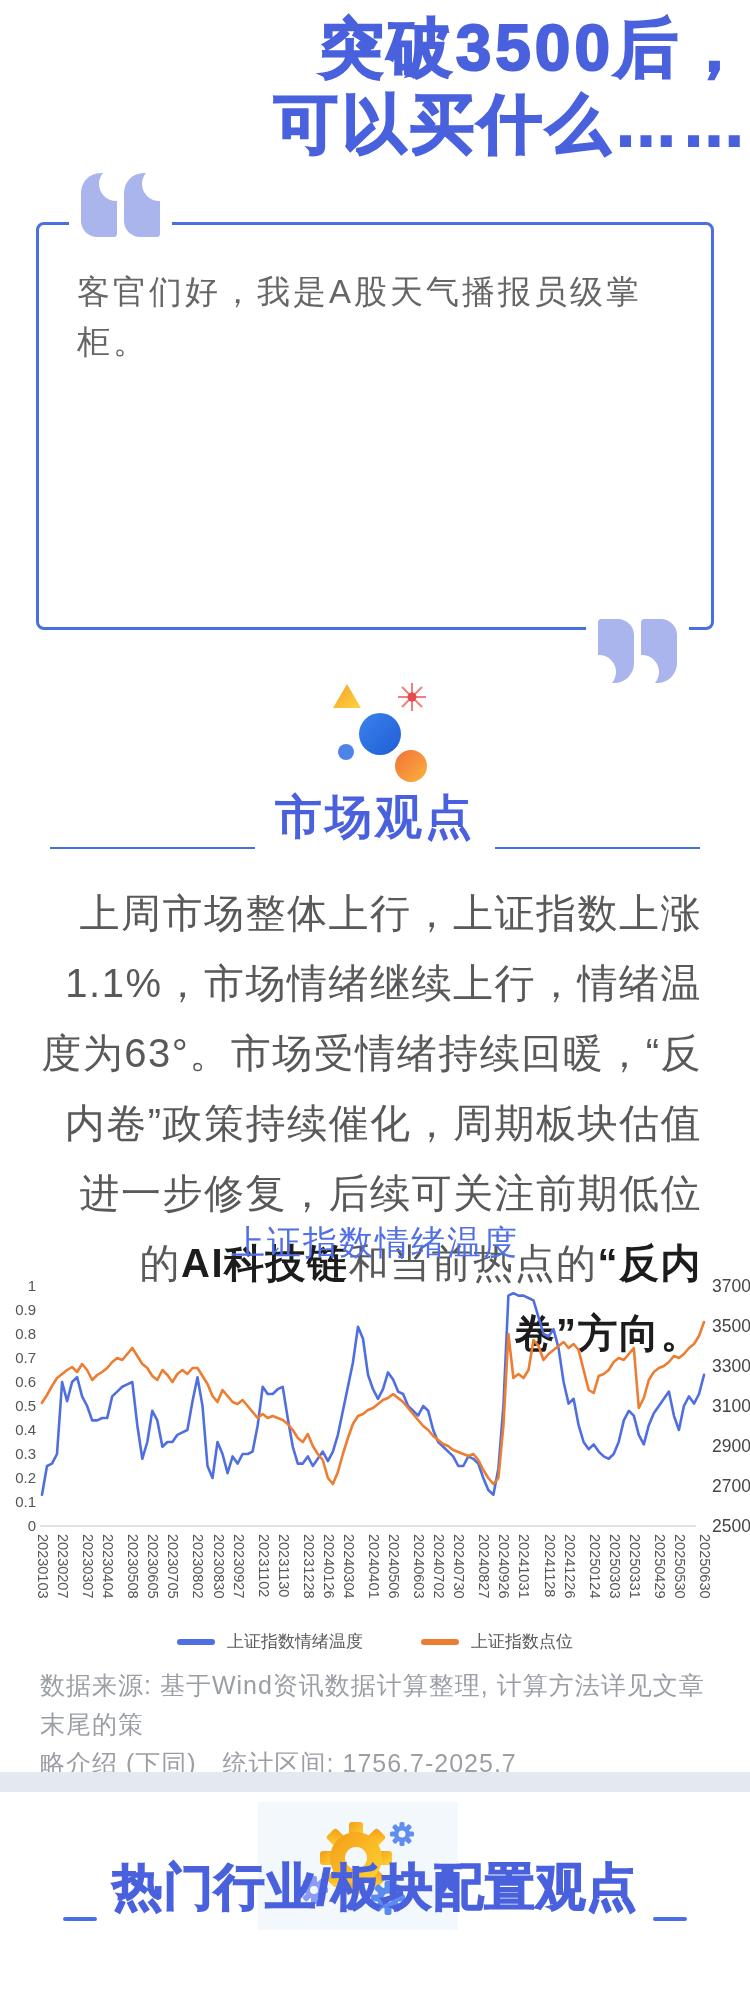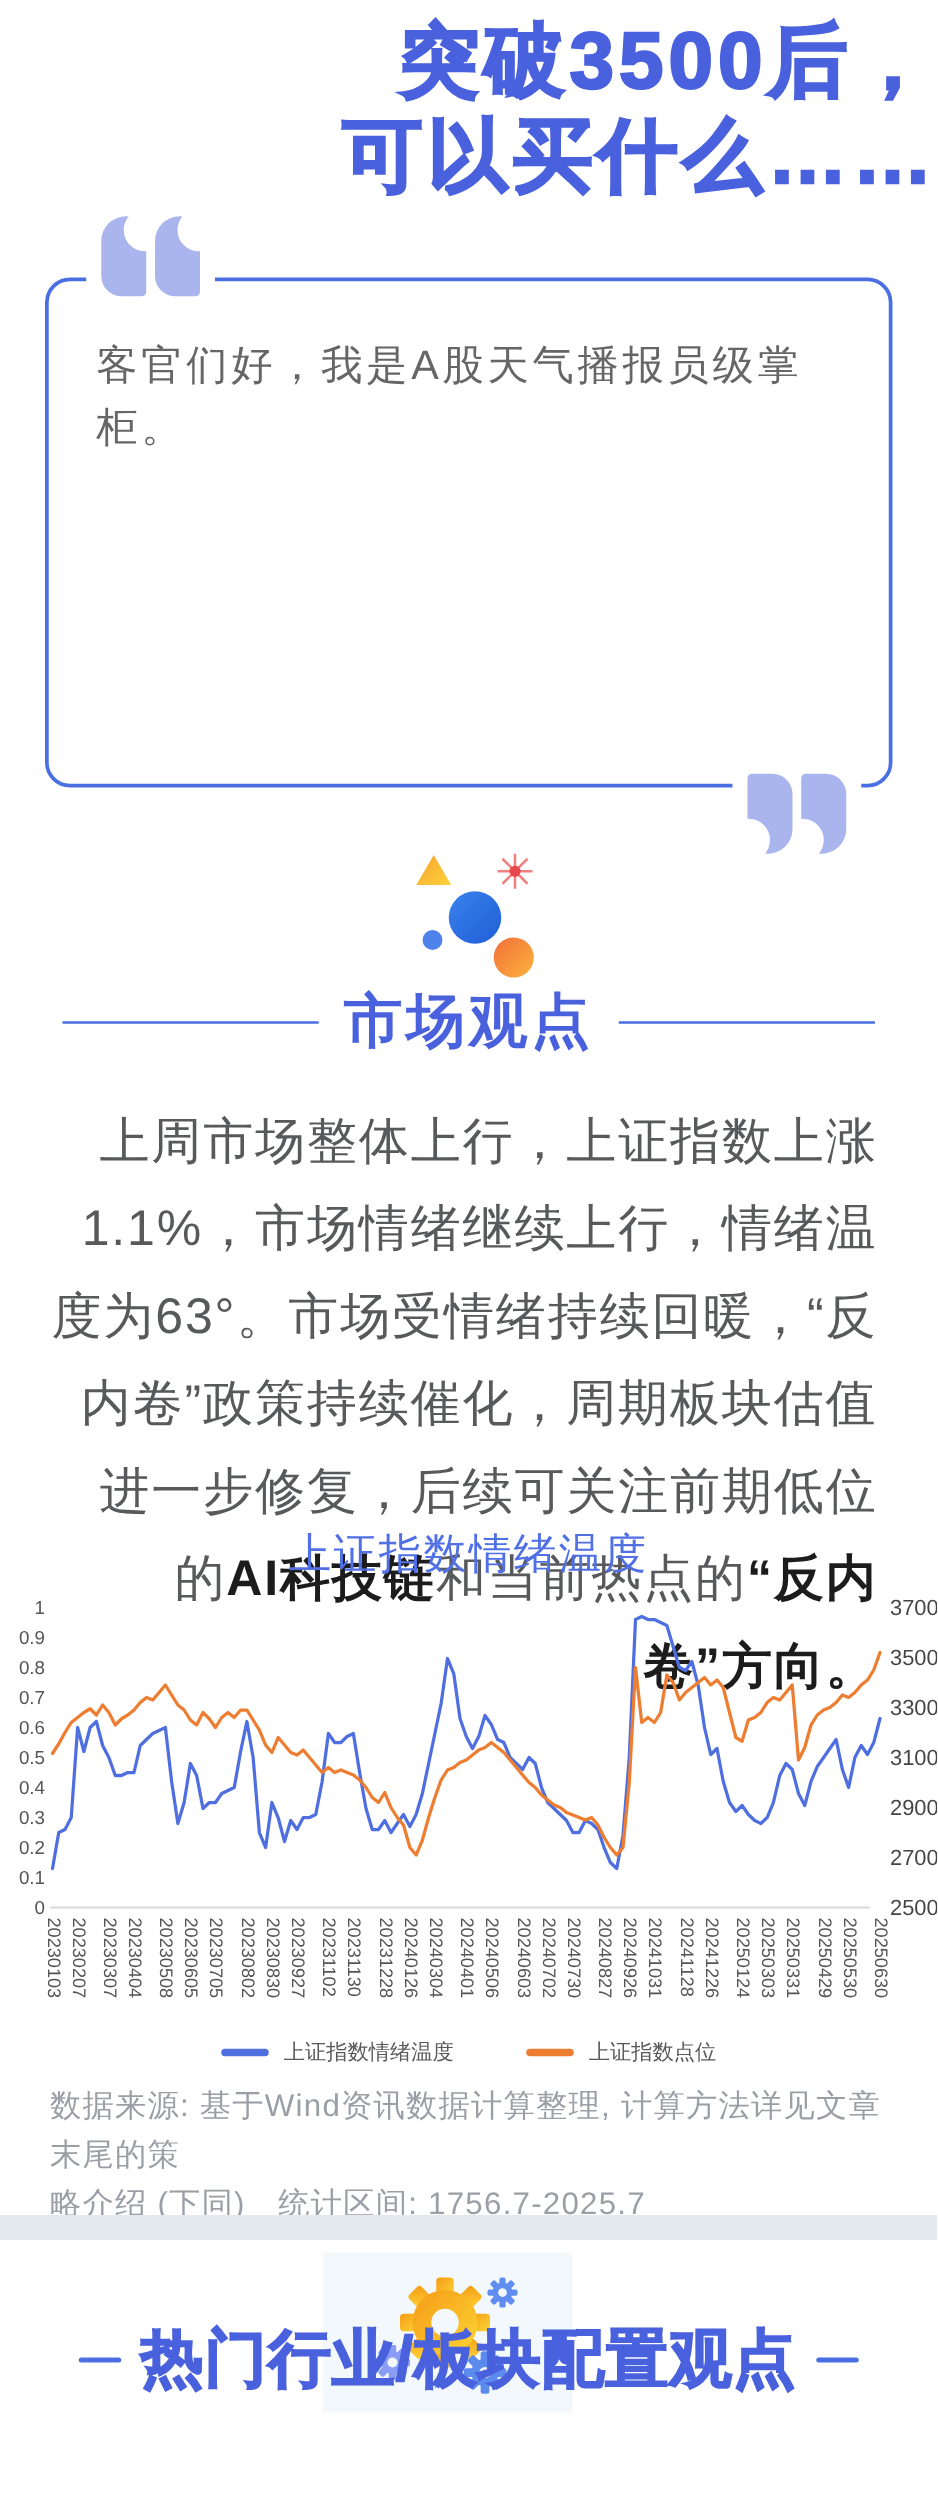--- a/index.html
+++ b/index.html
@@ -4,36 +4,36 @@
 <style>
   html,body{margin:0;padding:0;background:#fff;}
   .page{position:relative;width:750px;height:2008px;background:#fff;overflow:hidden;
         font-family:"Liberation Sans","DejaVu Sans",sans-serif;}
   
   .main-title{position:absolute;top:10px;left:0;width:750px;text-align:right;
       color:#4a61de;font-weight:800;font-size:64px;line-height:76px;letter-spacing:4px;
       -webkit-text-stroke:2px #4a61de;}
   
   .quote-box{position:absolute;left:36px;top:222px;width:678px;height:408px;
-      border:3px solid #4a6fe3;border-radius:20px;box-sizing:border-box;background:#fff;}
+      border:3px solid #4a6fe3;border-radius:8px;box-sizing:border-box;background:#fff;}
   .qmarks{position:absolute;display:flex;gap:7px;background:#fff;padding:0 12px;}
   .qmarks.open{left:30px;top:-52px;}
   .qmarks.close{right:22px;bottom:-56px;transform:rotate(180deg);}
   .qmark{width:36px;height:64px;background:#a9b5ec;border-radius:22px 18px 4px 18px;position:relative;}
   .qmark:after{content:"";position:absolute;right:-16px;top:-6px;width:34px;height:34px;
       border-radius:50%;background:#fff;}
   .quote-inner{padding:42px 32px 0 38px;font-size:33px;line-height:50px;color:#666;
       letter-spacing:3px;}
   .quote-inner p{margin:0 0 34px 0;}
   .seg-bold{color:#1c1c1c;font-weight:bold;}
   .seg-red{color:#fb100c;}
   
   .decor{position:absolute;left:325px;top:676px;width:140px;height:122px;}
   
-  .sec-heading{position:absolute;left:0;width:750px;display:flex;align-items:center;
+  .sec-heading{position:absolute;left:0;width:750px;display:flex;align-items:flex-end;
       justify-content:center;}
   .sec-heading .hline{width:205px;height:2px;background:#4a6fe3;}
   .sec-heading .htext{margin:0 20px;color:#4a61de;font-size:47px;font-weight:600;letter-spacing:3px;white-space:nowrap;}
   #viewpoint-heading{top:786px;}
   
   .body-text{position:absolute;left:40px;top:878px;width:662px;font-size:40px;
       line-height:70px;color:#58595b;letter-spacing:1.5px;text-align:right;}
   
   .chart-title{position:absolute;left:0;top:1220px;width:750px;text-align:center;
       color:#5170e6;font-size:34px;letter-spacing:2px;}

